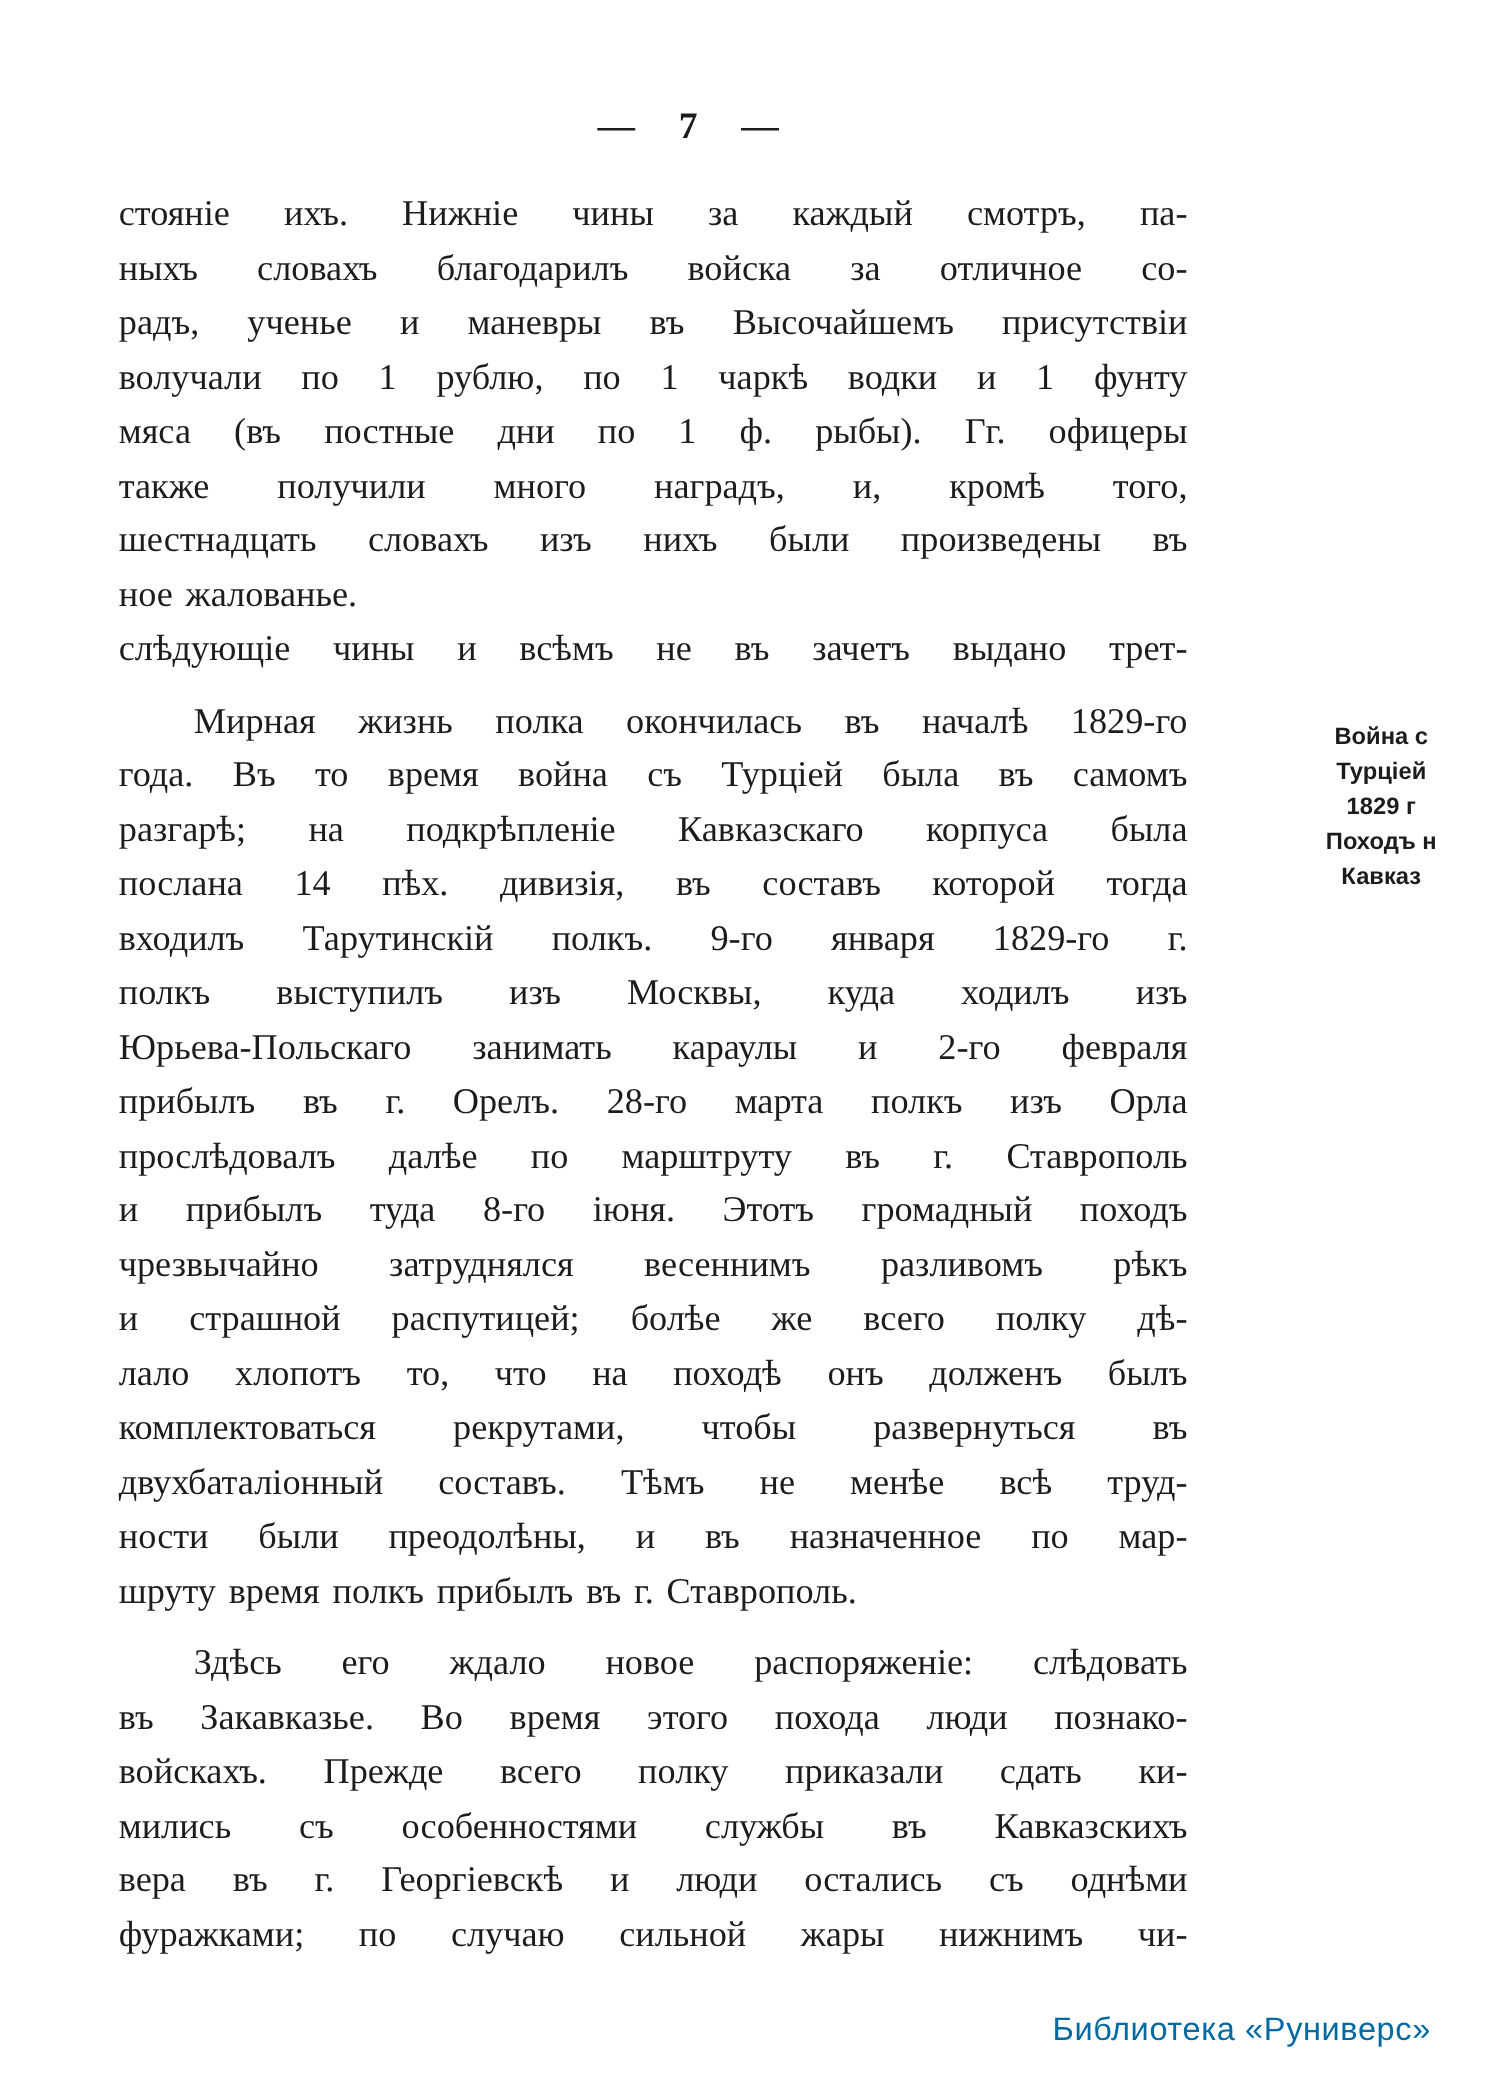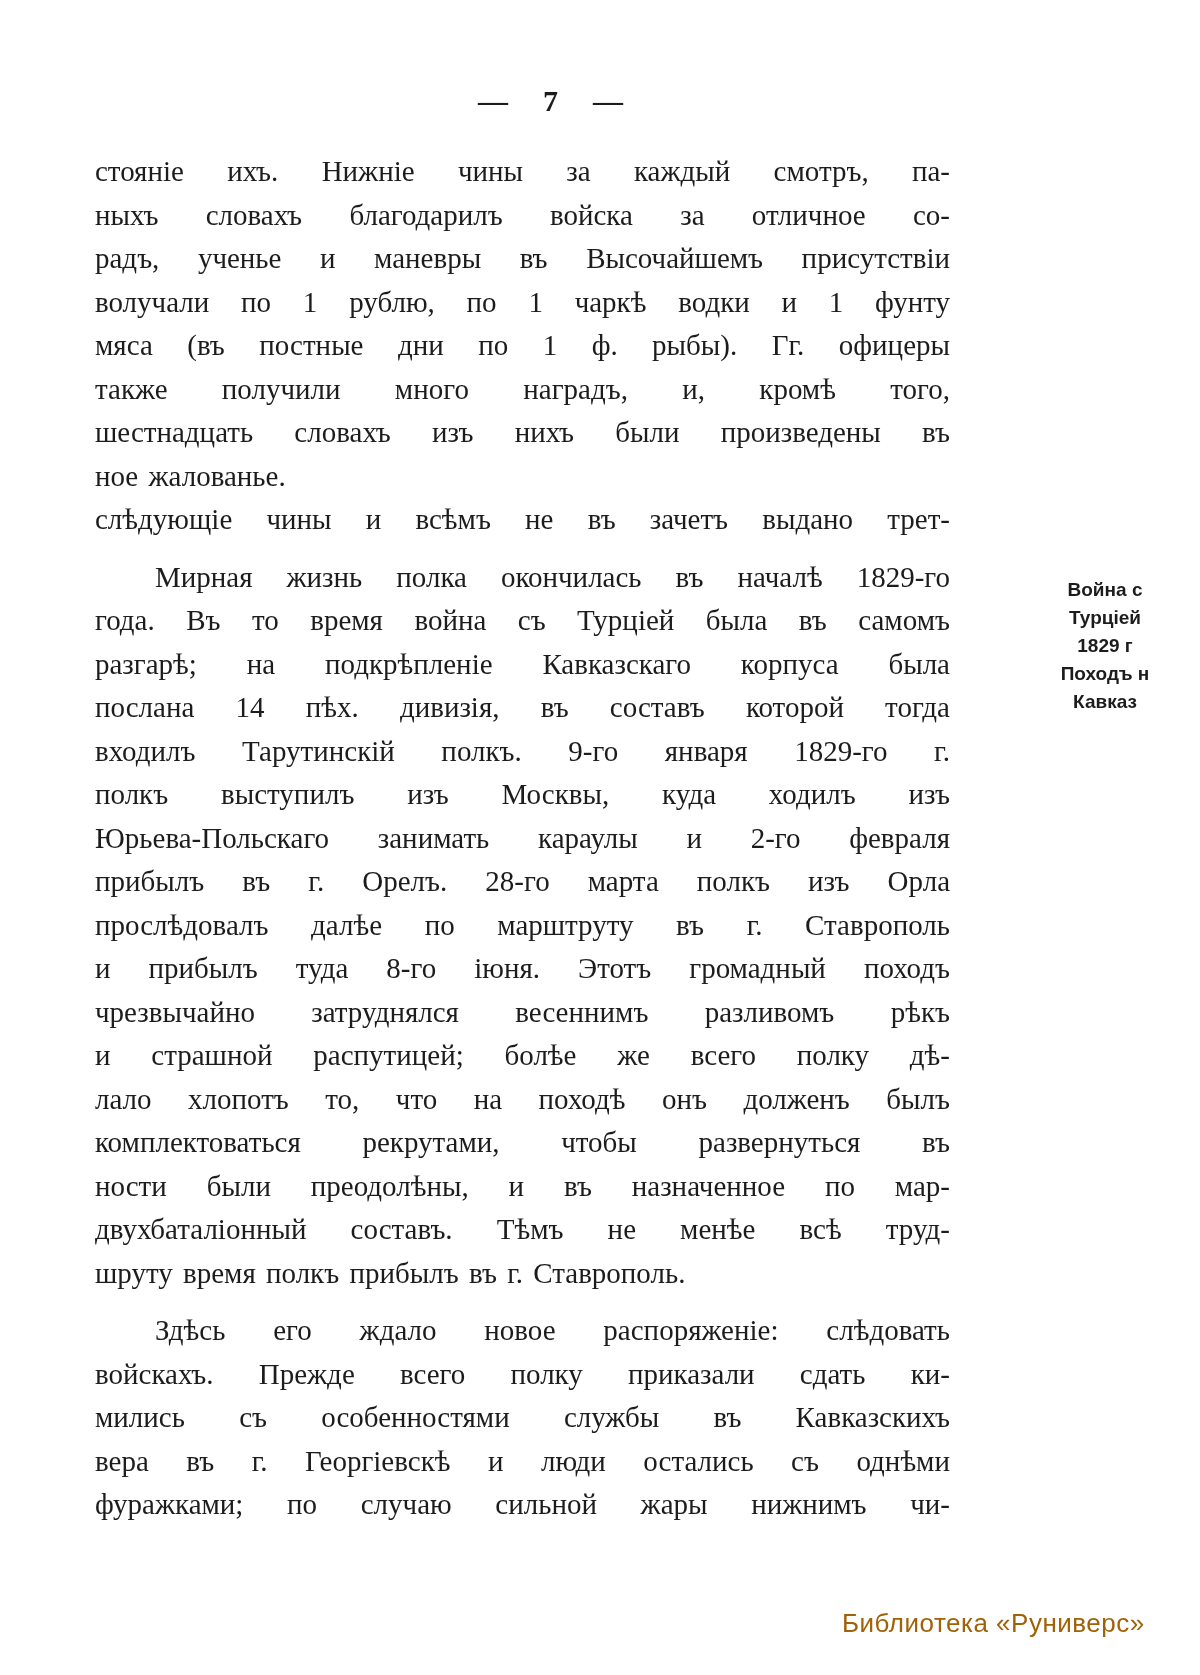--- a/index.html
+++ b/index.html
@@ -64,21 +64,21 @@
     line-height: 28px;
     color: #1c1c1c;
   }
   
   #watermark {
     position: absolute;
     top: 1608px;
     left: 842px;
     font-family: "Liberation Sans", "DejaVu Sans", sans-serif;
     font-size: 26px;
-    color: #a16207;
+    color: #0369a1;
     letter-spacing: 0.5px;
   }
 </style>
 </head>
 <body>
 
 <div id="page">
 
   <div id="page-header">
     <span>—</span>
@@ -106,26 +106,27 @@
         <div class="line">входилъ Тарутинскій полкъ. 9-го января 1829-го г.</div>
         <div class="line">полкъ выступилъ изъ Москвы, куда ходилъ изъ</div>
         <div class="line">Юрьева-Польскаго занимать караулы и 2-го февраля</div>
         <div class="line">прибылъ въ г. Орелъ. 28-го марта полкъ изъ Орла</div>
         <div class="line">прослѣдовалъ далѣе по марштруту въ г. Ставрополь</div>
         <div class="line">и прибылъ туда 8-го іюня. Этотъ громадный походъ</div>
         <div class="line">чрезвычайно затруднялся весеннимъ разливомъ рѣкъ</div>
         <div class="line">и страшной распутицей; болѣе же всего полку дѣ-</div>
         <div class="line">лало хлопотъ то, что на походѣ онъ долженъ былъ</div>
         <div class="line">комплектоваться рекрутами, чтобы развернуться въ</div>
+        <div class="line">двухбаталіонный составъ. Тѣмъ не менѣе всѣ труд-</div>
         <div class="line">ности были преодолѣны, и въ назначенное по мар-</div>
-        <div class="line">двухбаталіонный составъ. Тѣмъ не менѣе всѣ труд-</div>
         <div class="line last">шруту время полкъ прибылъ въ г. Ставрополь.</div>
       </div>
     <div class="paragraph">
         <div class="line indent">Здѣсь его ждало новое распоряженіе: слѣдовать</div>
+        <div class="line">въ Закавказье. Во время этого похода люди познако-</div>
         <div class="line">войскахъ. Прежде всего полку приказали сдать ки-</div>
         <div class="line">мились съ особенностями службы въ Кавказскихъ</div>
         <div class="line">вера въ г. Георгіевскѣ и люди остались съ однѣми</div>
         <div class="line">фуражками; по случаю сильной жары нижнимъ чи-</div>
       </div>
   </div>
 
   <div id="margin-note">
       <div>Война с</div>
       <div>Турціей</div>

